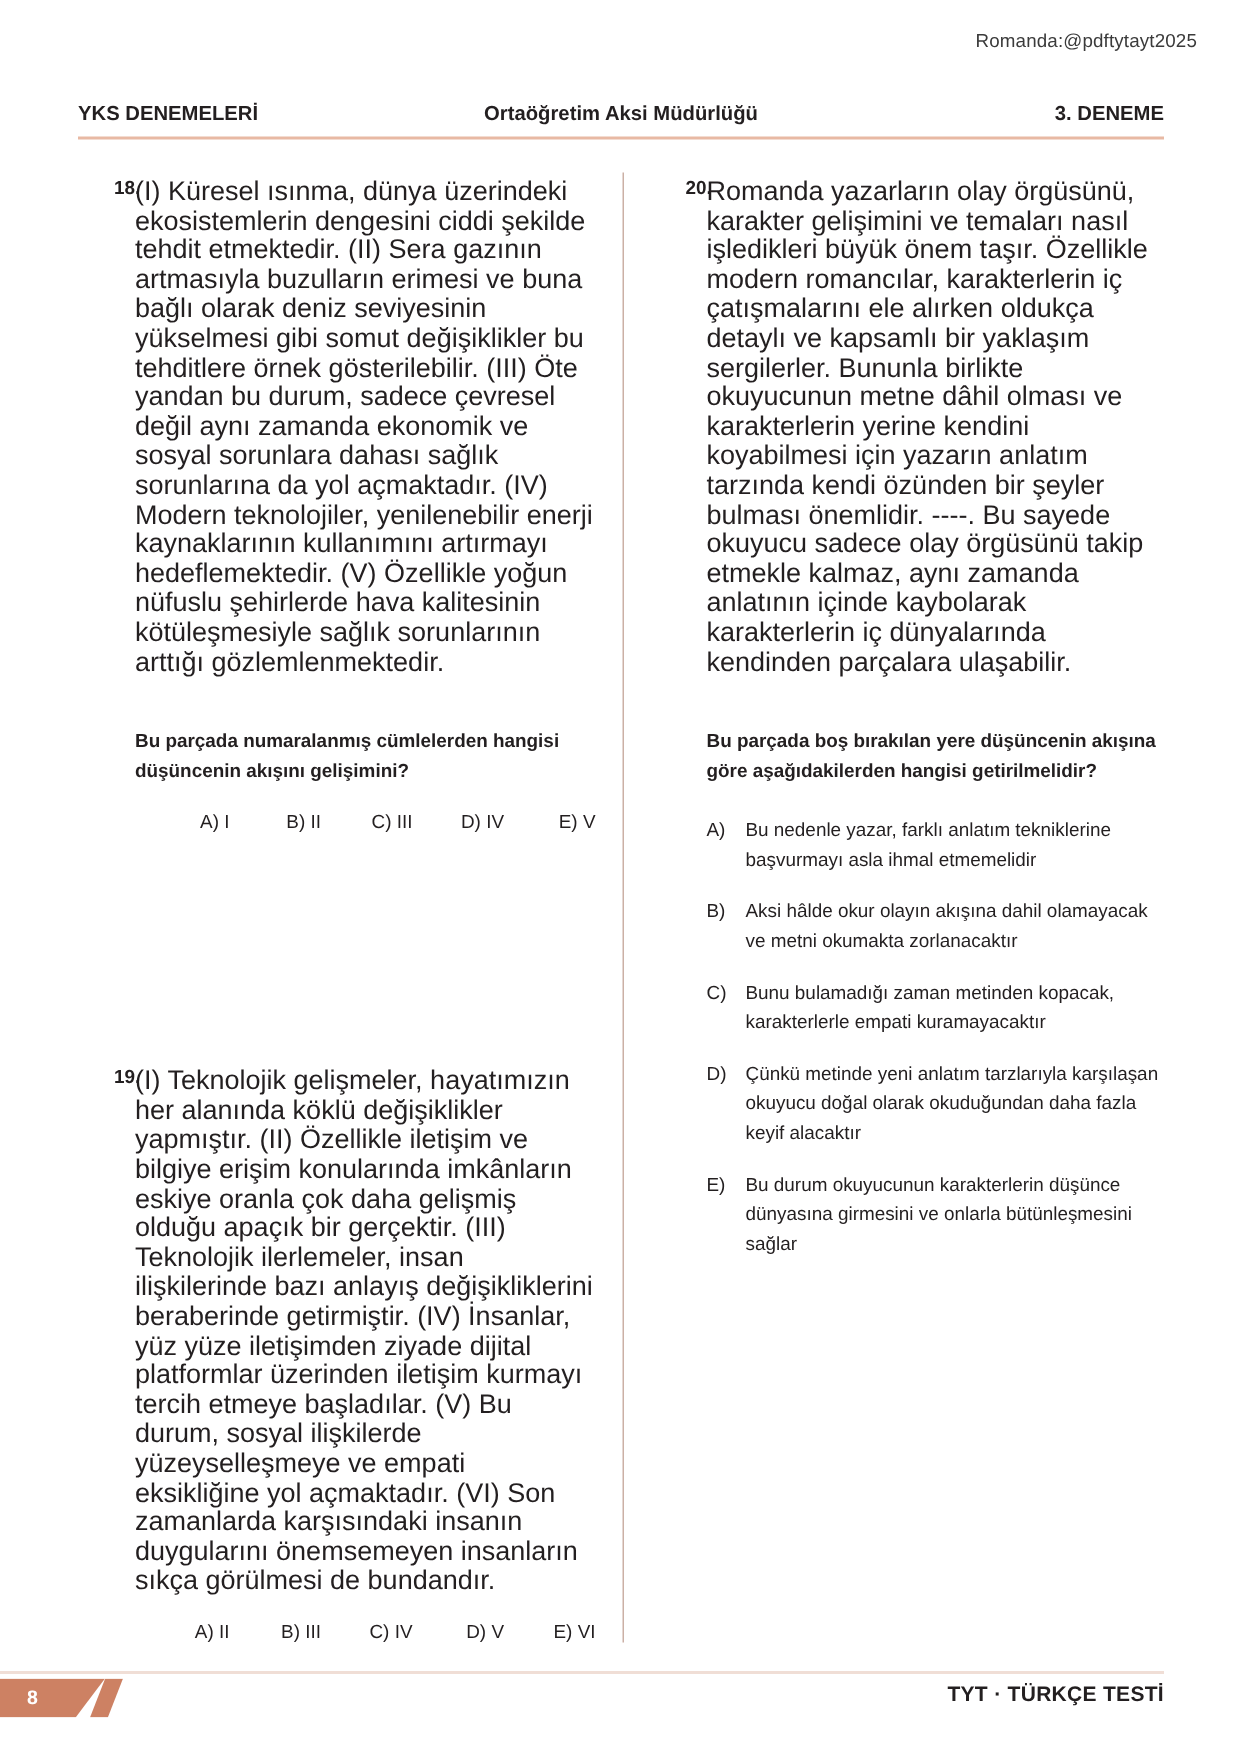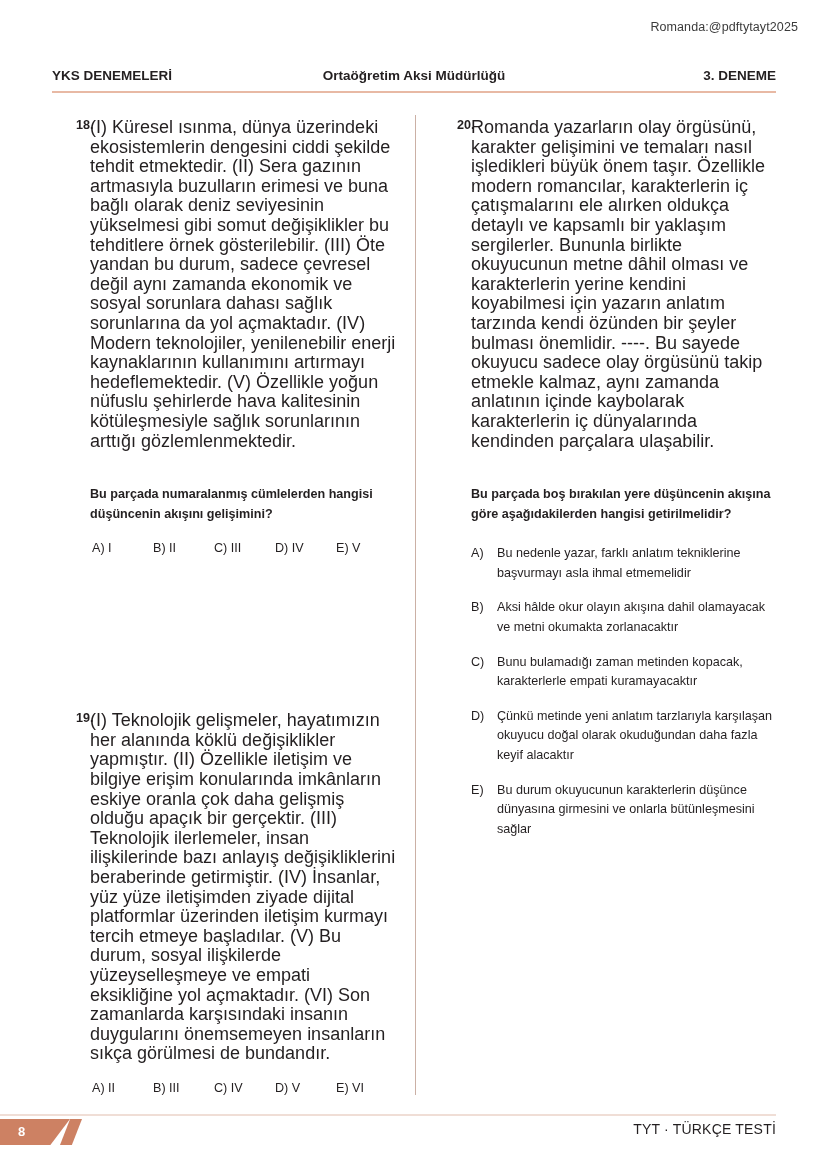--- a/index.html
+++ b/index.html
@@ -119,20 +119,21 @@
   
   .options-inline {
     display: flex;
     margin-top: 17px;
     font-size: 12.6px;
     color: #231f20;
   }
   .options-inline .opt {
     width: 20%;
     white-space: nowrap;
+    text-align: right;
   }
   .options-inline .opt:first-child { padding-left: 2px; }
 
   
   .options-stacked {
     margin-top: 20px;
   }
   .options-stacked .opt-row {
     display: flex;
     margin-bottom: 15px;
@@ -185,21 +186,21 @@
     width: 22px;
     background: #cd8163;
     -webkit-clip-path: polygon(46% 0, 100% 0, 54% 100%, 0 100%);
             clip-path: polygon(46% 0, 100% 0, 54% 100%, 0 100%);
   }
   .footer-right {
     position: absolute;
     right: 52px;
     top: 1121px;
     font-size: 14px;
-    font-weight: normal;
+    font-weight: bold;
     letter-spacing: 0.2px;
     color: #231f20;
     white-space: nowrap;
   }
 </style>
 </head>
 <body>
 
 <div class="telegram-tag">Romanda:@pdftytayt2025</div>
 

